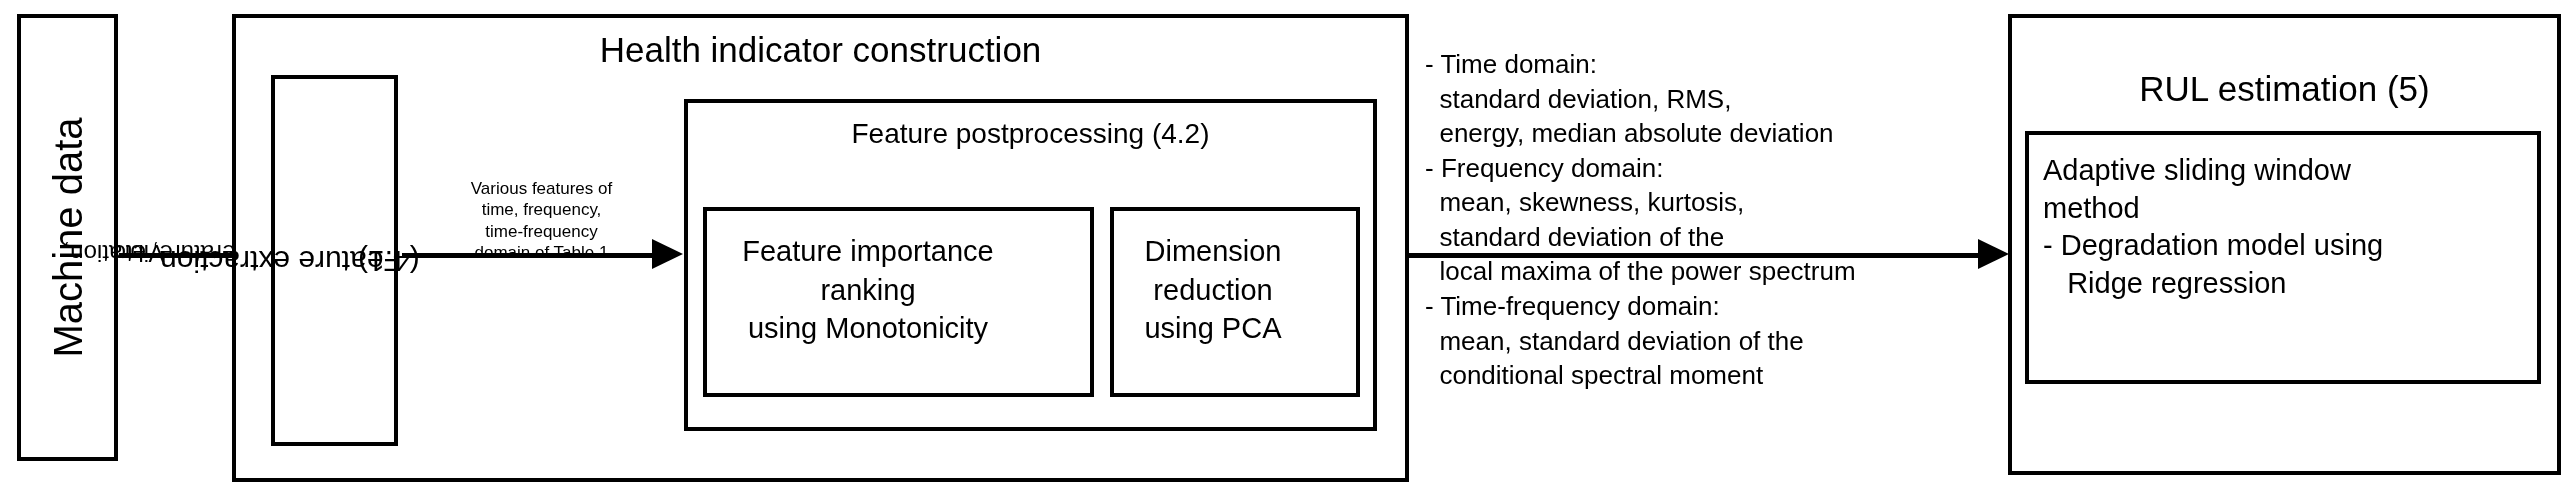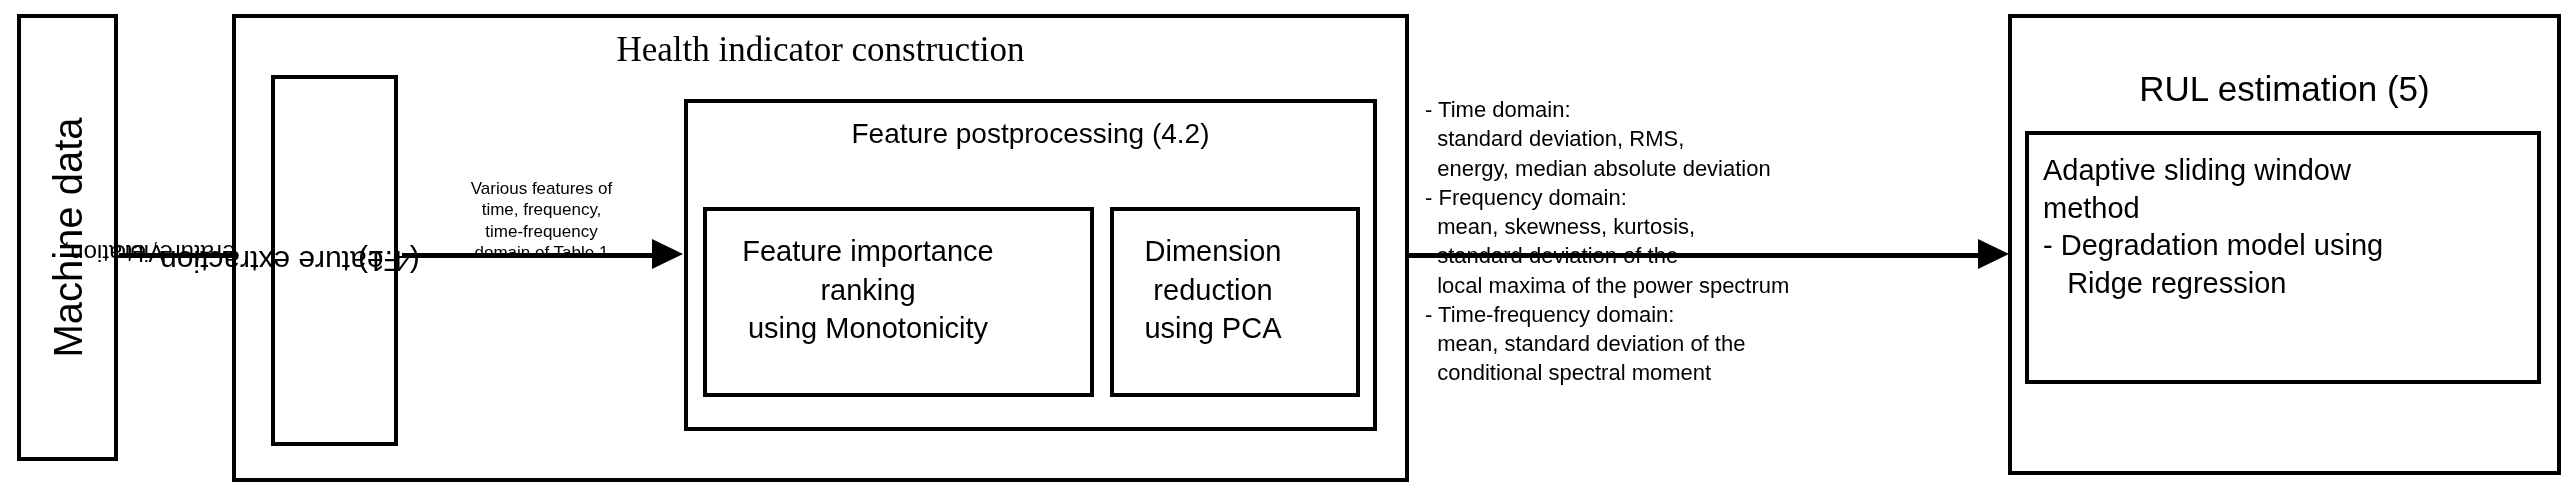--- a/index.html
+++ b/index.html
@@ -89,21 +89,20 @@
     border-left: 31px solid #000;
   }
 
   
   #hi-box { left: 232px; top: 14px; width: 1177px; height: 468px; }
   #hi-title {
     left: 232px;
     top: 29px;
     width: 1177px;
     font-size: 35px;
-    font-family: Liberation Serif, serif;
   }
 
   
   #fe-box { left: 271px; top: 75px; width: 127px; height: 371px; }
   #fe-label {
     position: absolute;
     left: 271px;
     top: 75px;
     width: 127px;
     height: 371px;
@@ -151,23 +150,22 @@
     width: 206px;
     font-size: 29px;
     line-height: 1.33;
   }
 
   
   #feature-list {
     left: 1425px;
     top: 47px;
     width: 558px;
-    font-size: 22px;
+    font-size: 26px;
     line-height: 1.33;
-    margin-top: 48px;
   }
   #feature-list .grp { margin: 0; }
   #feature-list .hd { white-space: pre; }
   #feature-list .sub { white-space: pre; }
 
   
   #rul-box { left: 2008px; top: 14px; width: 553px; height: 461px; }
   #rul-title {
     left: 2008px;
     top: 68px;

